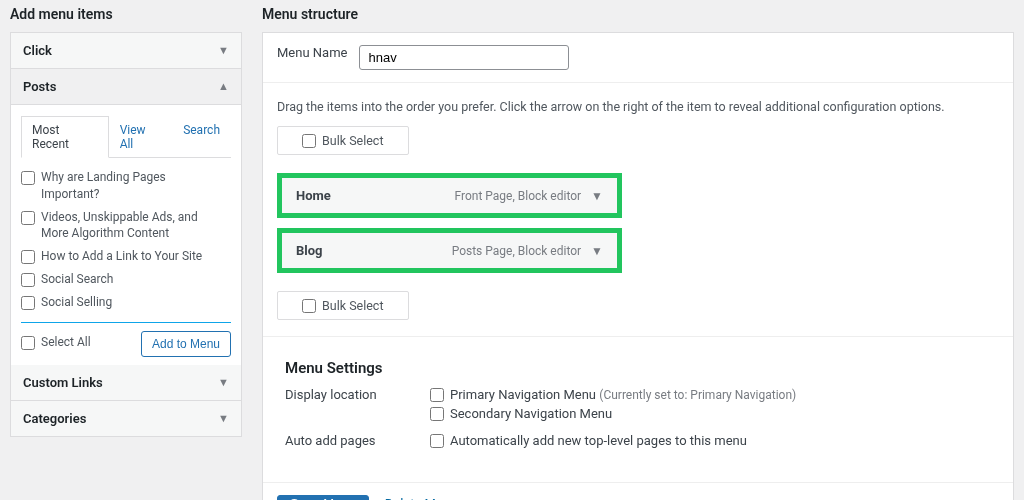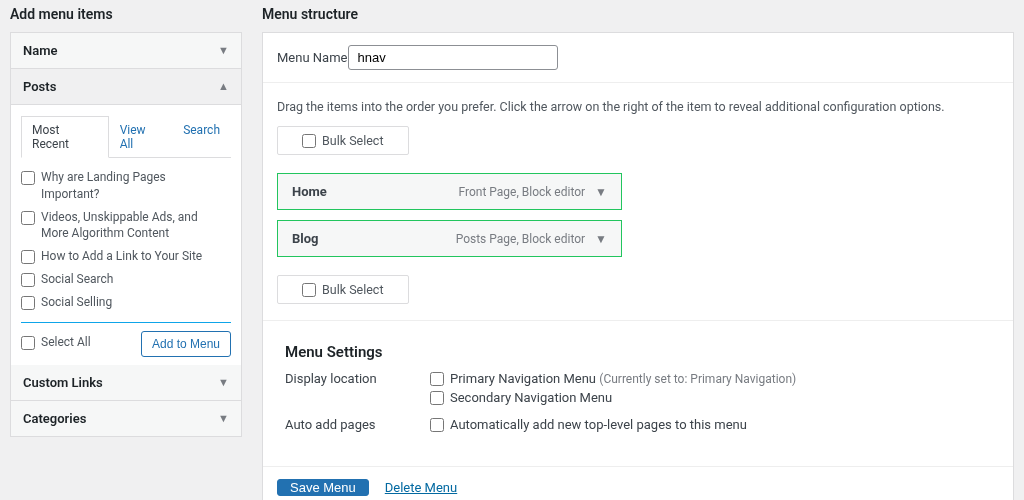--- a/index.html
+++ b/index.html
@@ -22,25 +22,25 @@
 .checklist::-webkit-scrollbar-thumb { background: #c3c4c7; border: 3px solid #fff; border-radius: 7px; }
 .checklist::-webkit-scrollbar-track { background: #f0f0f1; }
 .check-item { display: flex; align-items: flex-start; gap: 6px; padding: 3px 0; font-size: 12px; color: #50575e; }
 .check-item input[type=checkbox] { margin-top: 2px; flex-shrink: 0; width: 14px; height: 14px; }
 .check-item span { line-height: 1.4; }
 .acc-footer { display: flex; justify-content: space-between; align-items: flex-start; padding-top: 8px; border-top: 1px solid #0ea5e9; margin-top: 8px; }
 .btn-outline { border: 1px solid #2271b1; color: #2271b1; background: #fff; padding: 5px 10px; font-size: 12px; border-radius: 3px; cursor: pointer; }
 .panel { background: #fff; border: 1px solid #dcdcde; }
 .panel-row { padding: 12px 14px; border-bottom: 1px solid #eee; }
 .panel-row:last-child { border-bottom: none; }
-.menu-name-row { display: flex; align-items: center; gap: 1px; }
+.menu-name-row { display: flex; align-items: flex-start; gap: 12px; }
 .menu-name-row input { border: 1px solid #8c8f94; padding: 4px 8px; font-size: 13px; width: 210px; border-radius: 3px; }
 .instruction { font-size: 12.5px; color: #50575e; margin-bottom: 12px; }
 .bulk { display: inline-flex; align-items: center; gap: 6px; border: 1px solid #dcdcde; padding: 6px 24px; font-size: 12.5px; color: #50575e; background: #fff; border-radius: 2px; }
-.menu-item { background: #f6f7f7; border: 1px solid #22c55e; padding: 10px 14px; display: flex; justify-content: space-between; align-items: center; margin-bottom: 10px; width: 345px; font-size: 13px; }
+.menu-item { background: #f6f7f7; border: 5px solid #22c55e; padding: 10px 14px; display: flex; justify-content: space-between; align-items: center; margin-bottom: 10px; width: 345px; font-size: 13px; }
 .menu-item:last-of-type { margin-bottom: 0; }
 .menu-item .type { color: #787c82; font-size: 12px; display: flex; align-items: center; gap: 10px; }
 .menu-items-block { padding: 16px 14px; }
 .settings-block { padding: 22px; }
 .settings-block h3 { font-size: 15px; font-weight: 600; margin-bottom: 10px; color: #1d2327; }
 .setting-row { display: flex; margin-bottom: 8px; font-size: 13px; }
 .setting-label { width: 145px; color: #3c434a; flex-shrink: 0; }
 .setting-opts { flex: 1; }
 .setting-opts label { display: flex; align-items: center; gap: 6px; margin-bottom: 4px; font-size: 13px; color: #3c434a; }
 .setting-opts .hint { color: #787c82; font-size: 12px; }
@@ -50,21 +50,21 @@
 input[type=checkbox] { width: 14px; height: 14px; cursor: pointer; }
 </style>
 </head>
 <body>
 
 <div class="wrap">
   <div class="col-left">
     <h2>Add menu items</h2>
     <div class="accordion">
       <div class="acc-head">
-        <span>Name</span>
+        <span>Click</span>
         <span class="arrow">▼</span>
       </div>
       <div class="acc-head open">
         <span>Posts</span>
         <span class="arrow">▲</span>
       </div>
       <div class="acc-body">
         <div class="tabs">
           <div class="tab active">Most Recent</div>
           <div class="tab">View All</div>

